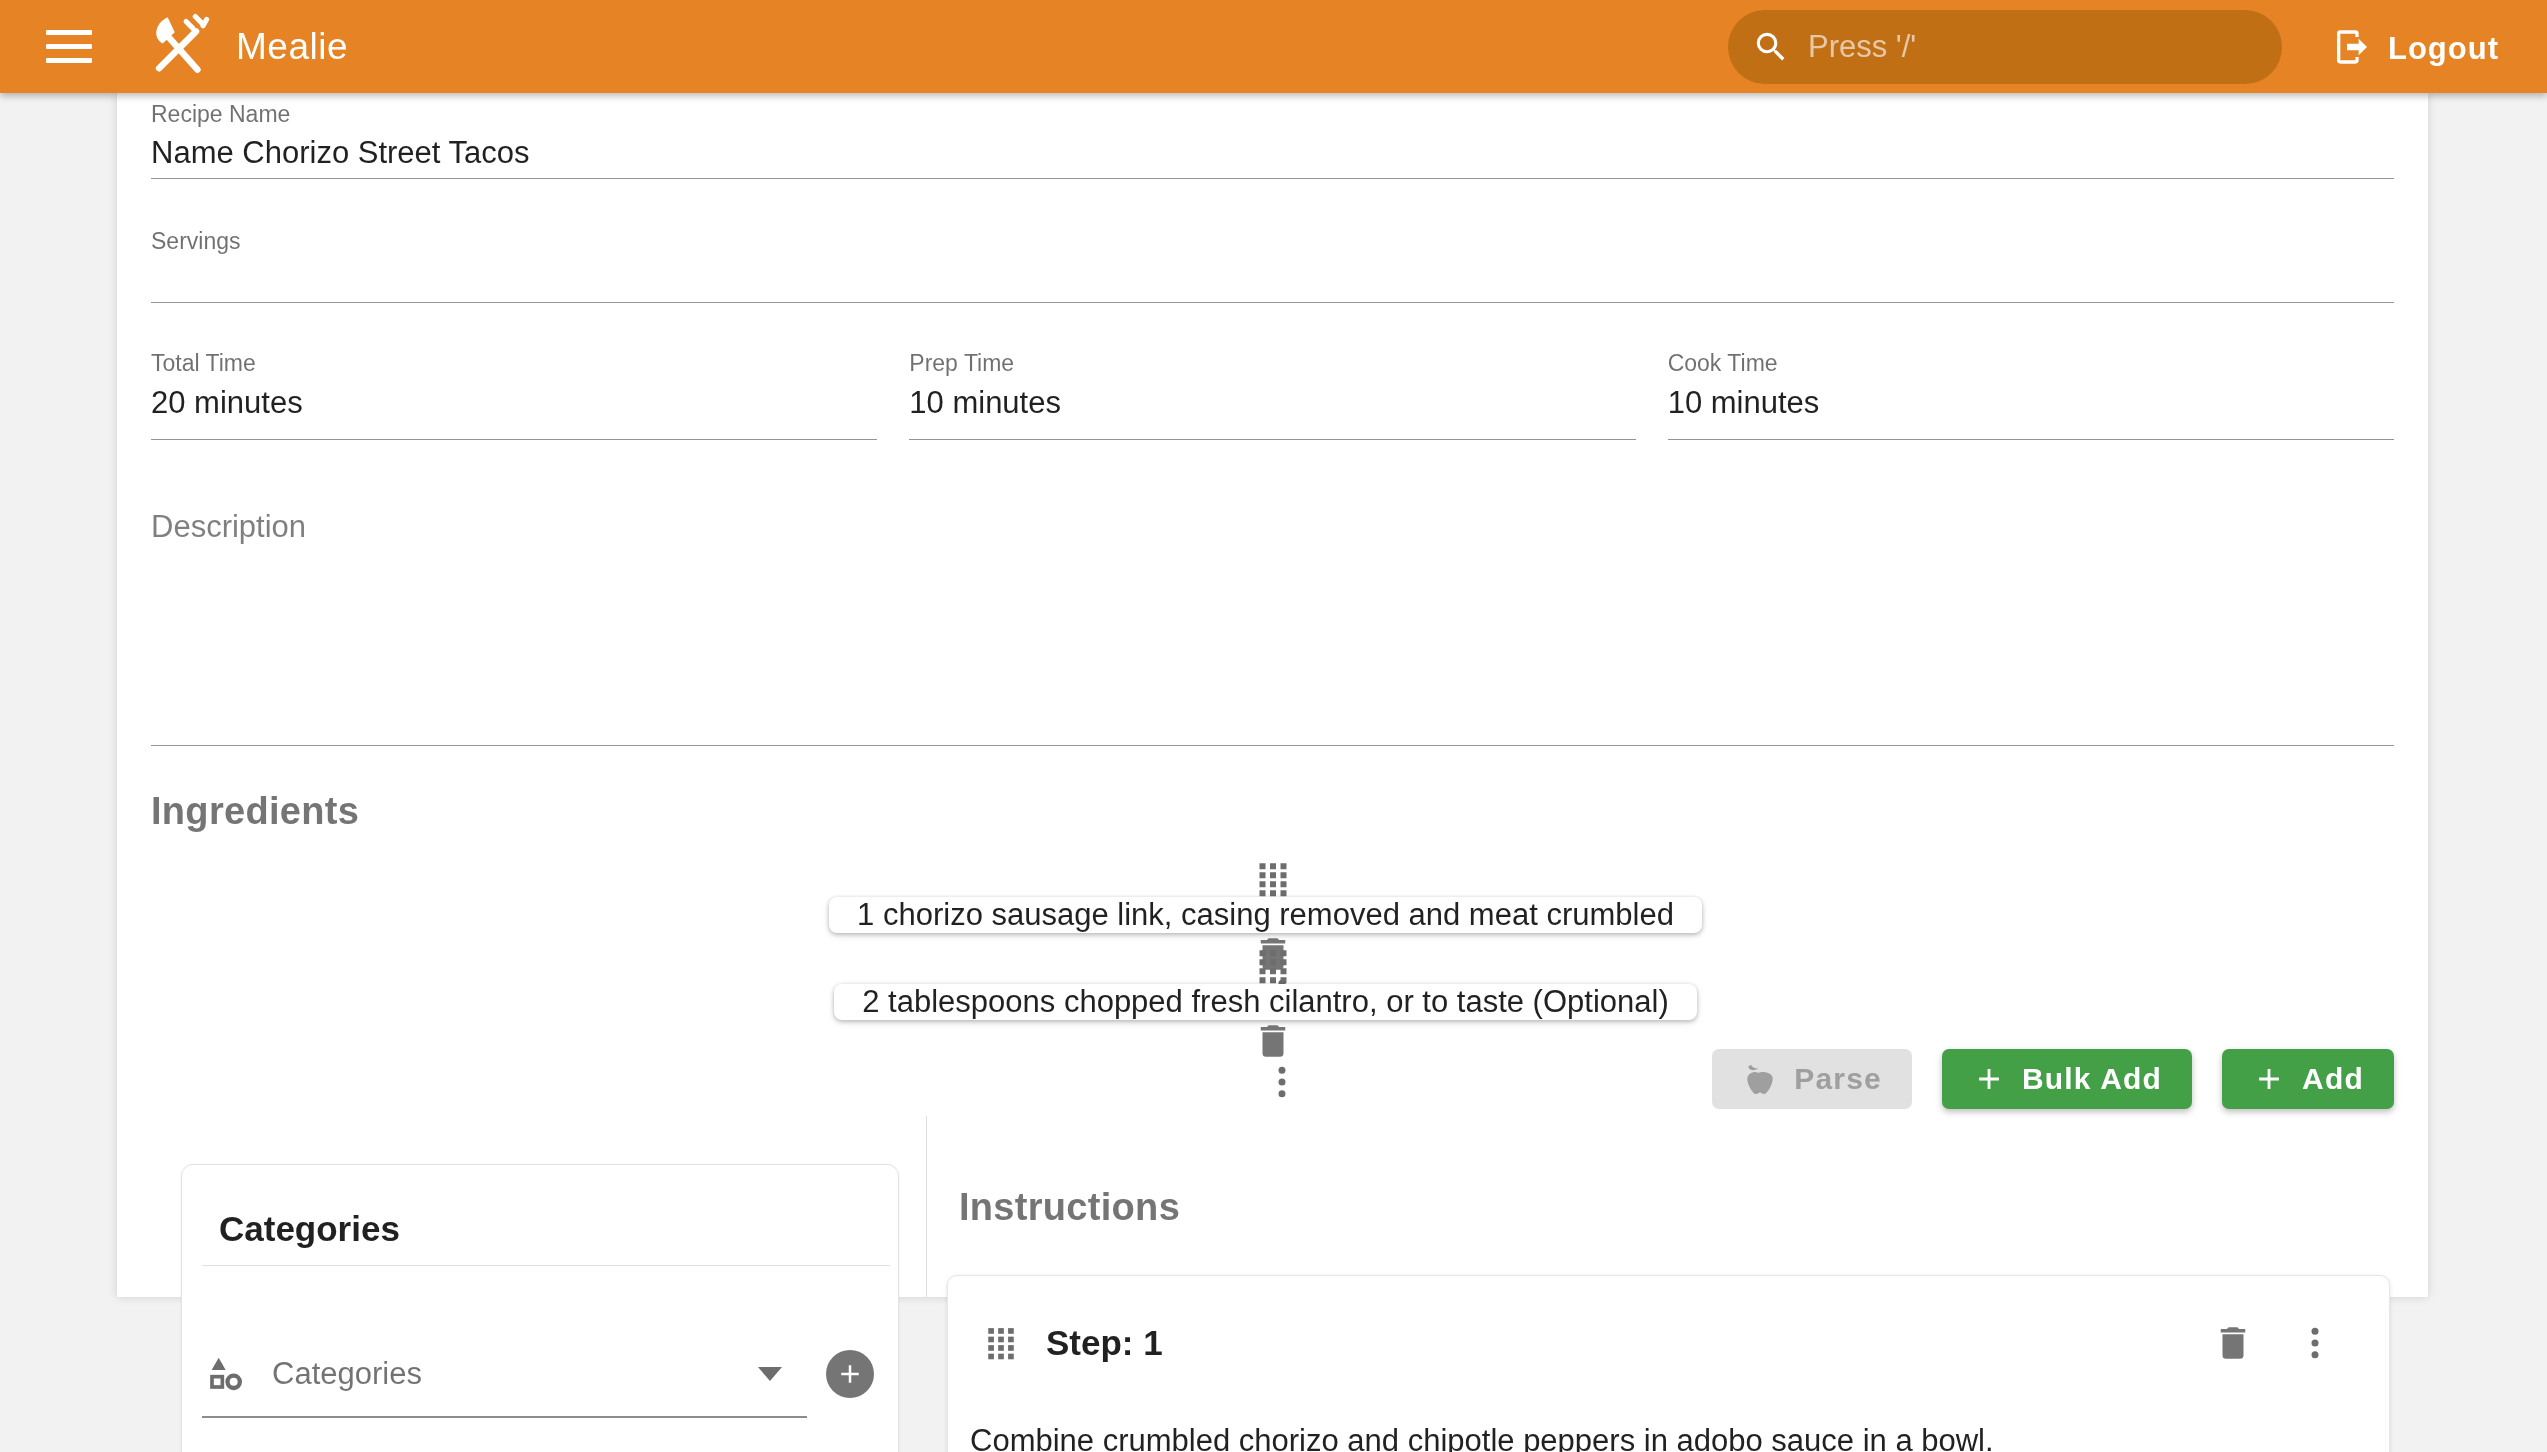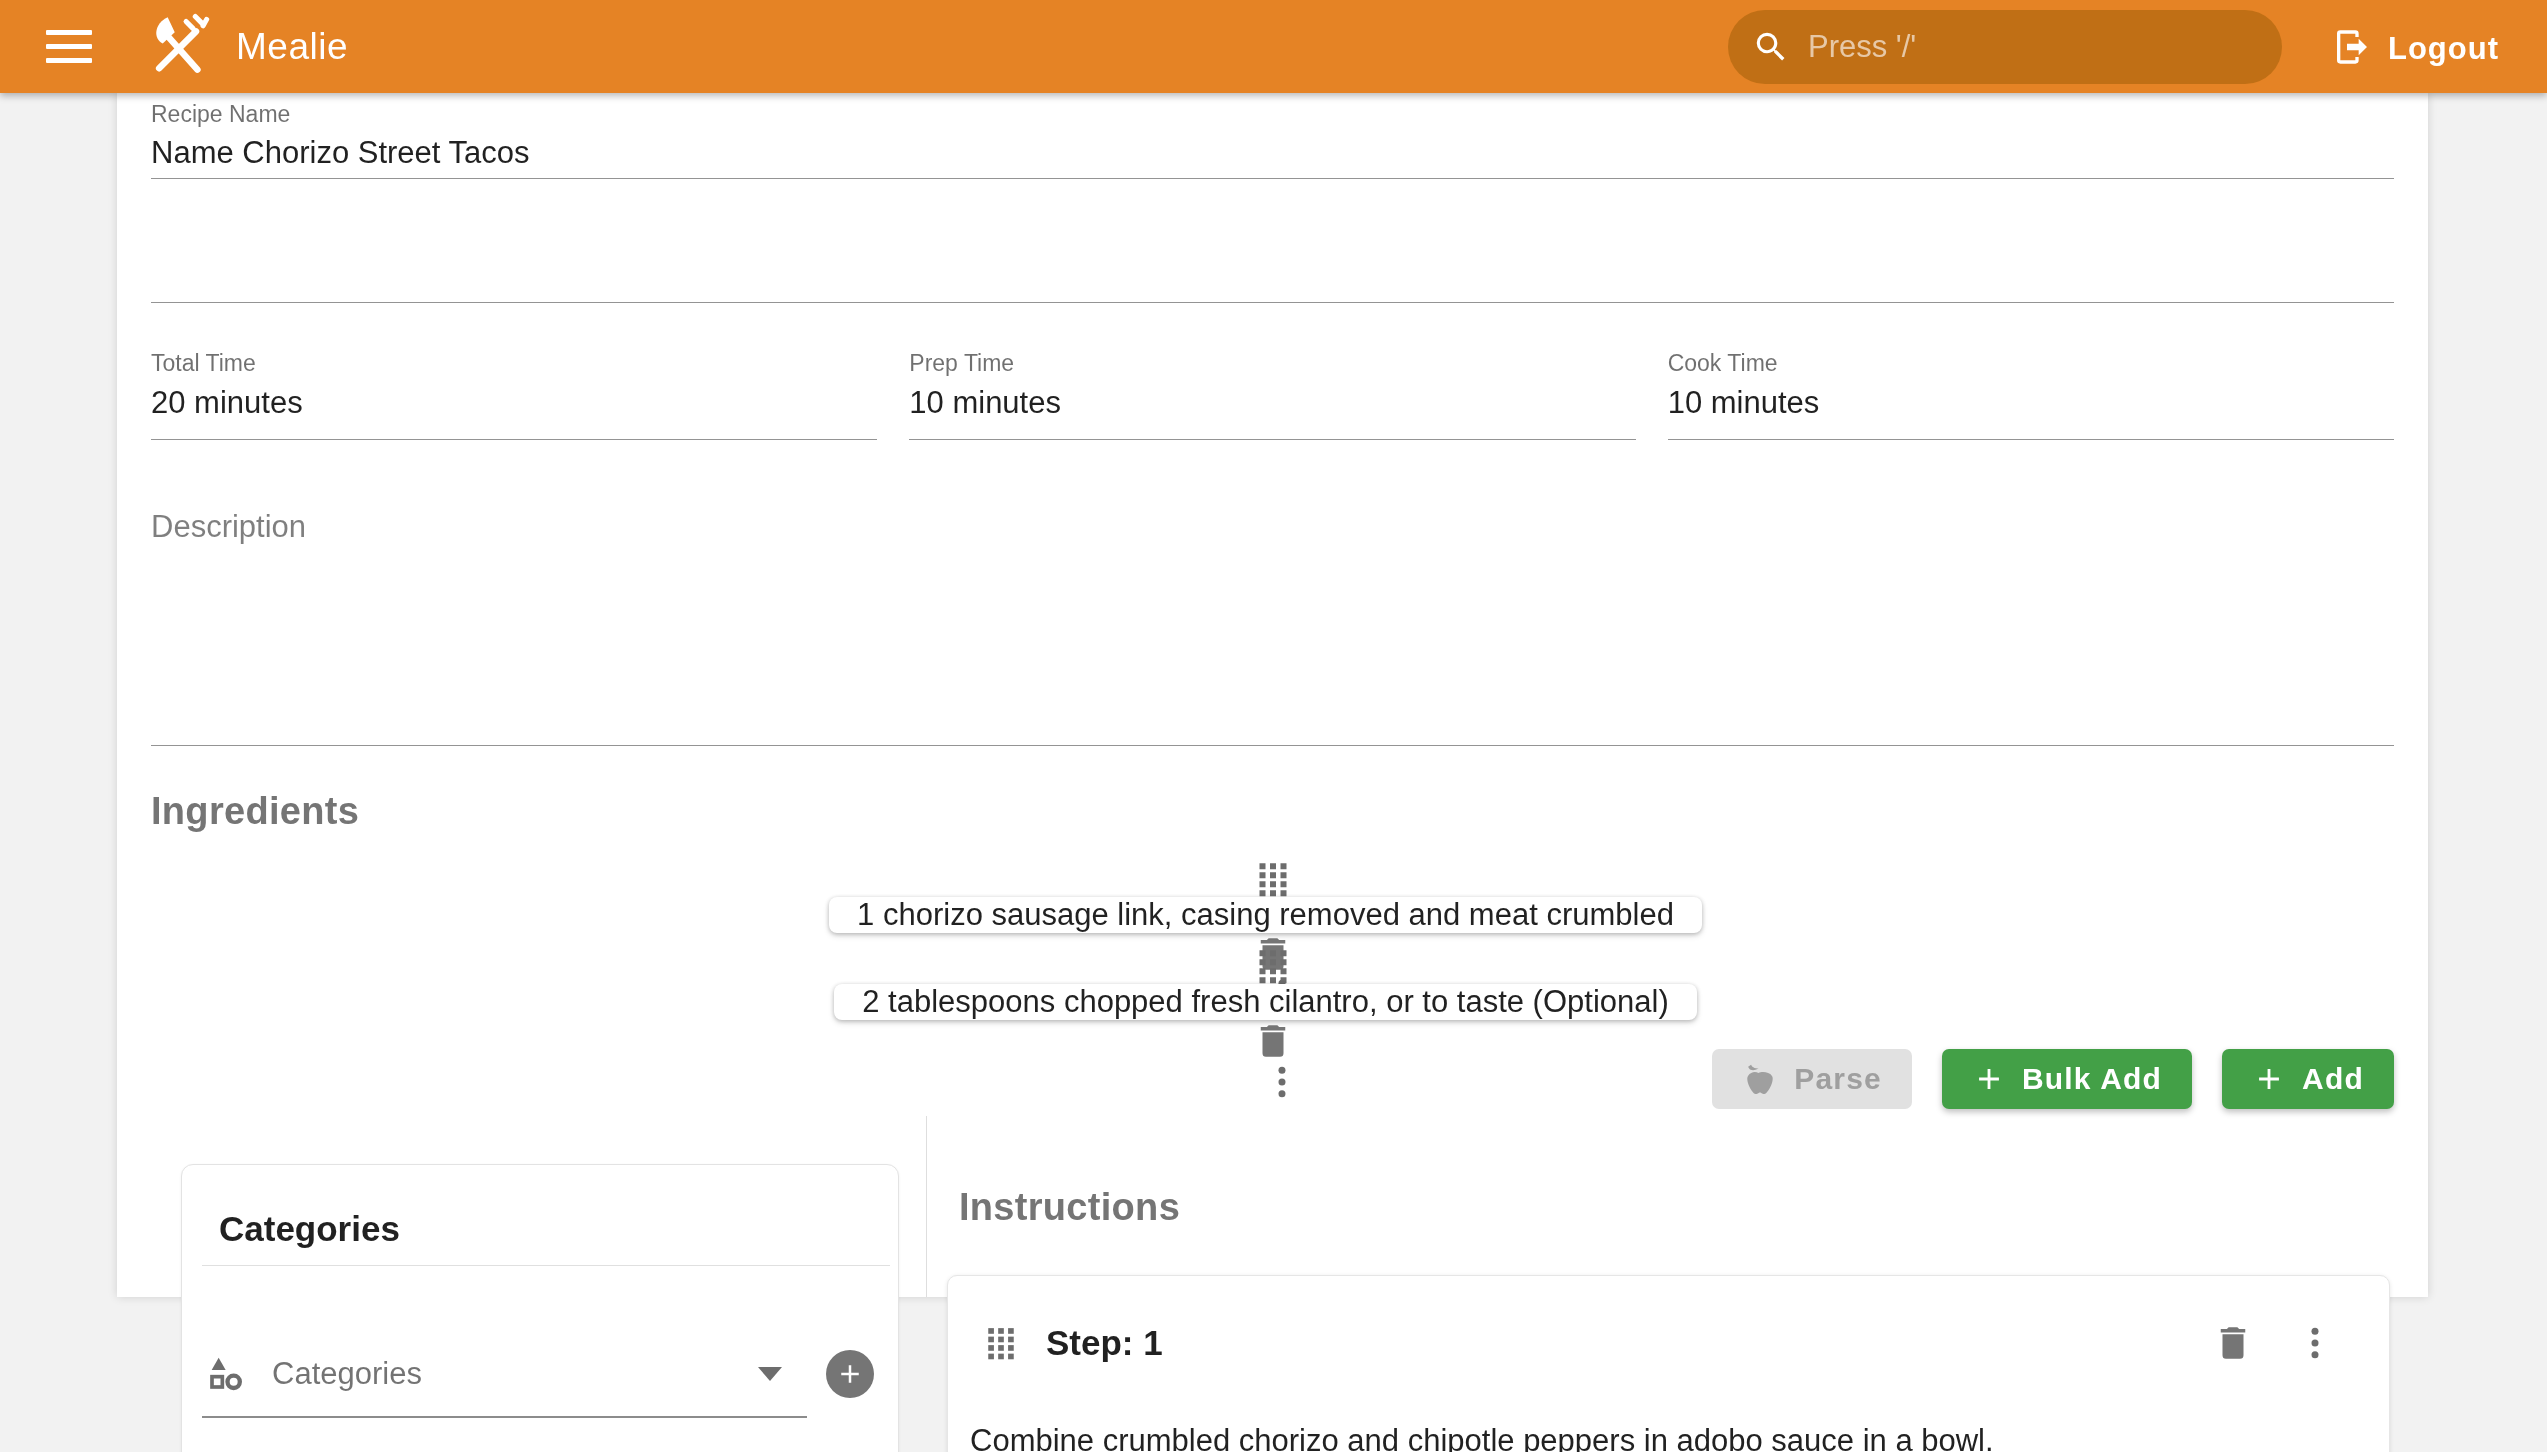--- a/index.html
+++ b/index.html
@@ -165,20 +165,21 @@
   <main class="content-card">
     <div class="inner">
 
       <div class="fld fld-name">
         <div class="f-label">Recipe Name</div>
         <div class="f-value">Name Chorizo Street Tacos</div>
         <div class="u-line"></div>
       </div>
 
       <div class="fld fld-serv">
+        <div class="f-label">Servings</div>
         <div class="u-line"></div>
       </div>
 
       <div class="times-row">
         <div class="time-col">
           <div class="f-label">Total Time</div>
           <div class="f-value">20 minutes</div>
           <div class="u-line"></div>
         </div>
         <div class="time-col">

